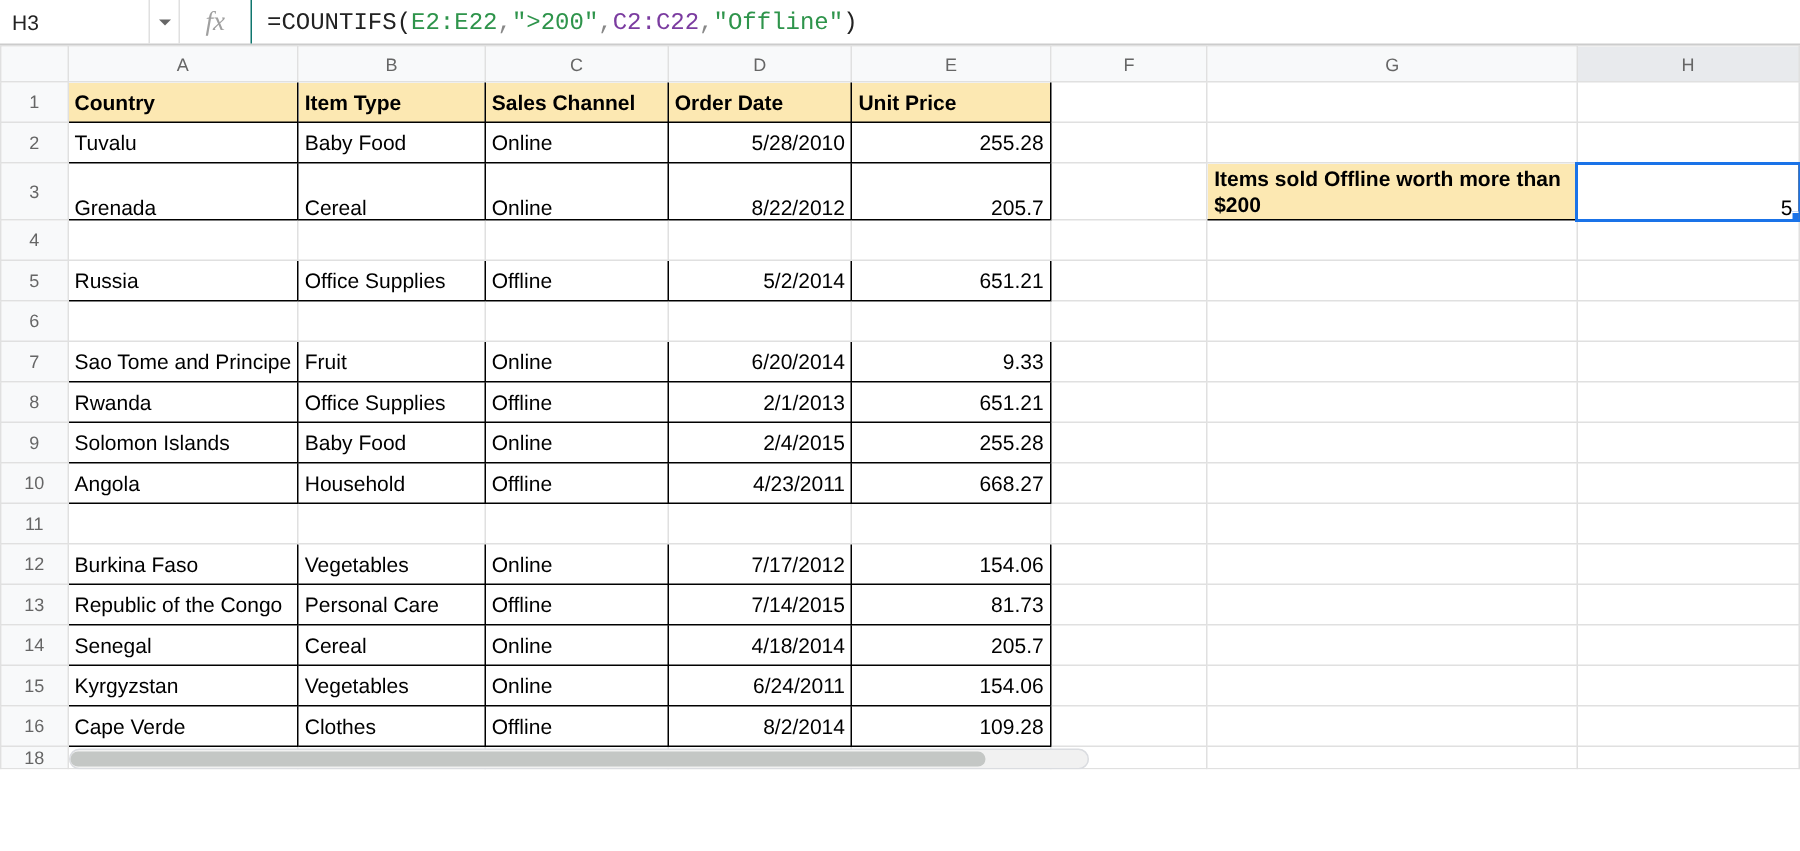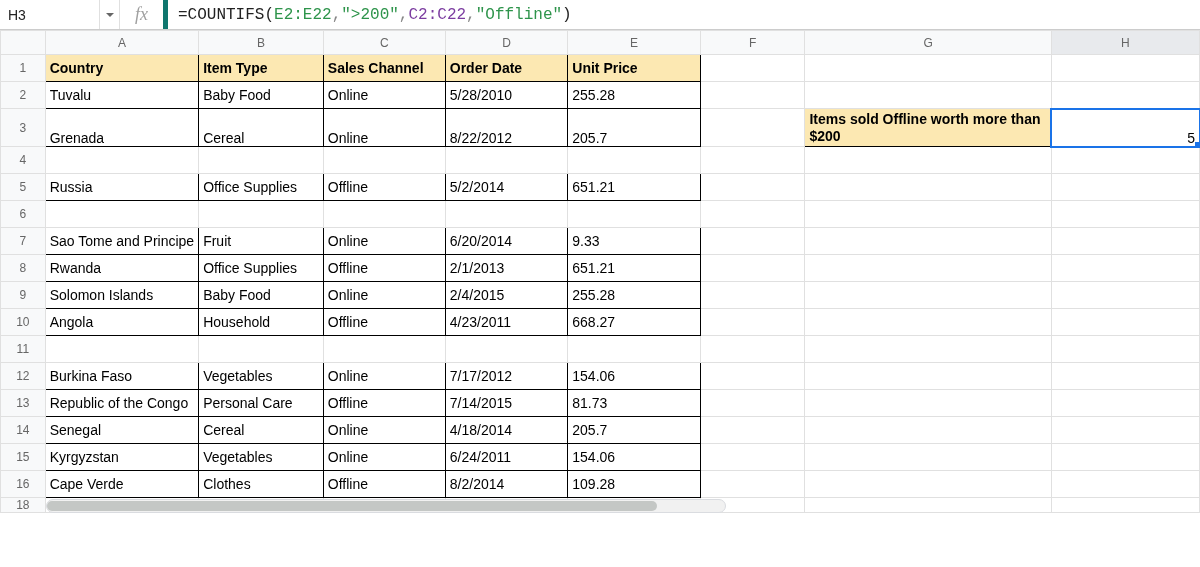--- a/index.html
+++ b/index.html
@@ -38,21 +38,21 @@
     border-right: 1px solid #e0e0e0;
     height: 100%;
   }
   .fx-label {
     width: 48px;
     text-align: right;
     font-style: italic;
     font-family: "Times New Roman", serif;
     font-size: 18px;
     color: #a0a0a0;
-    border-right: 5px solid #0f766e;
+    border-right: 1px solid #0f766e;
     height: 100%;
     display: flex;
     align-items: center;
     justify-content: center;
   }
   .formula-input {
     flex: 1;
     padding: 0 10px;
     font-family: "Consolas","Courier New", monospace;
     font-size: 16px;
@@ -110,21 +110,21 @@
   .col-C { width: 123px; }
   .col-D { width: 125px; }
   .col-E { width: 136px; }
   .col-F { width: 110px; }
   .col-G { width: 258px; }
   .col-H { width: 156px; }
 
   
   .cell-border { border: 1px solid #000; }
   .hdr-cell { background: #fce8b2; font-weight: bold; }
-  .num { }
+  .num { text-align: right; }
   .txt { text-align: left; margin-left: 24px; }
   .tall { height: 38px; vertical-align: bottom; }
   .wrap { white-space: normal; line-height: 1.15; vertical-align: middle; }
 
   .selected-col th.col-H-hdr { background: #e8eaed; }
   .active-cell {
     position: relative;
     outline: 2px solid #1a73e8;
     outline-offset: -1px;
     text-align: right;

